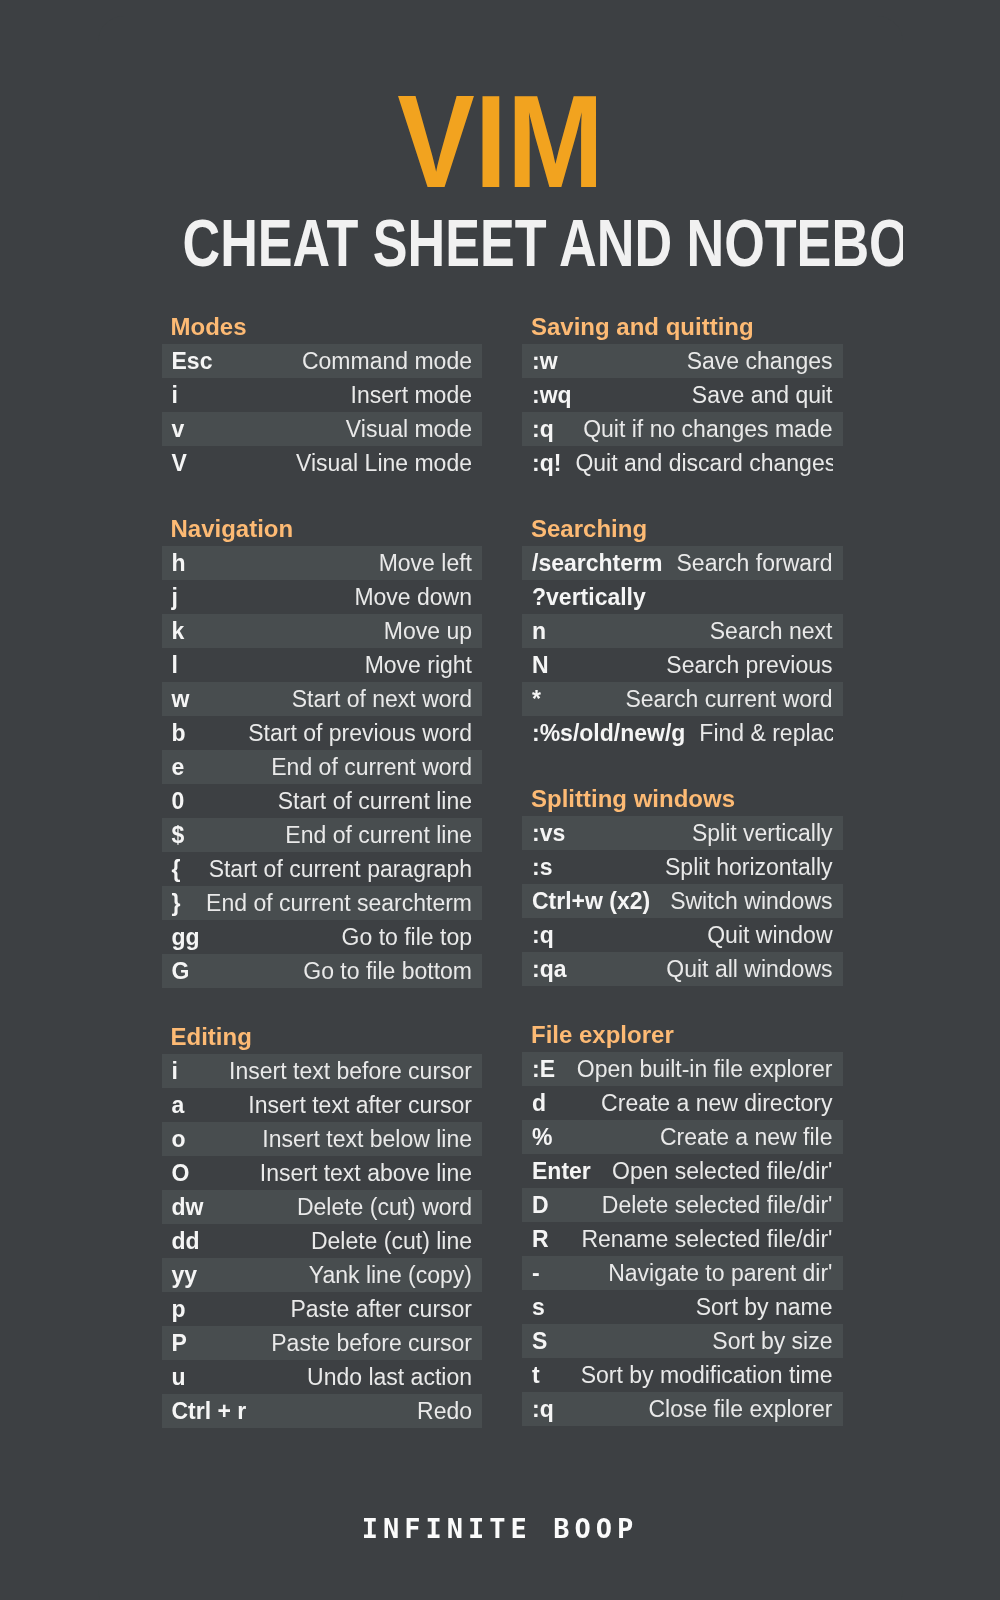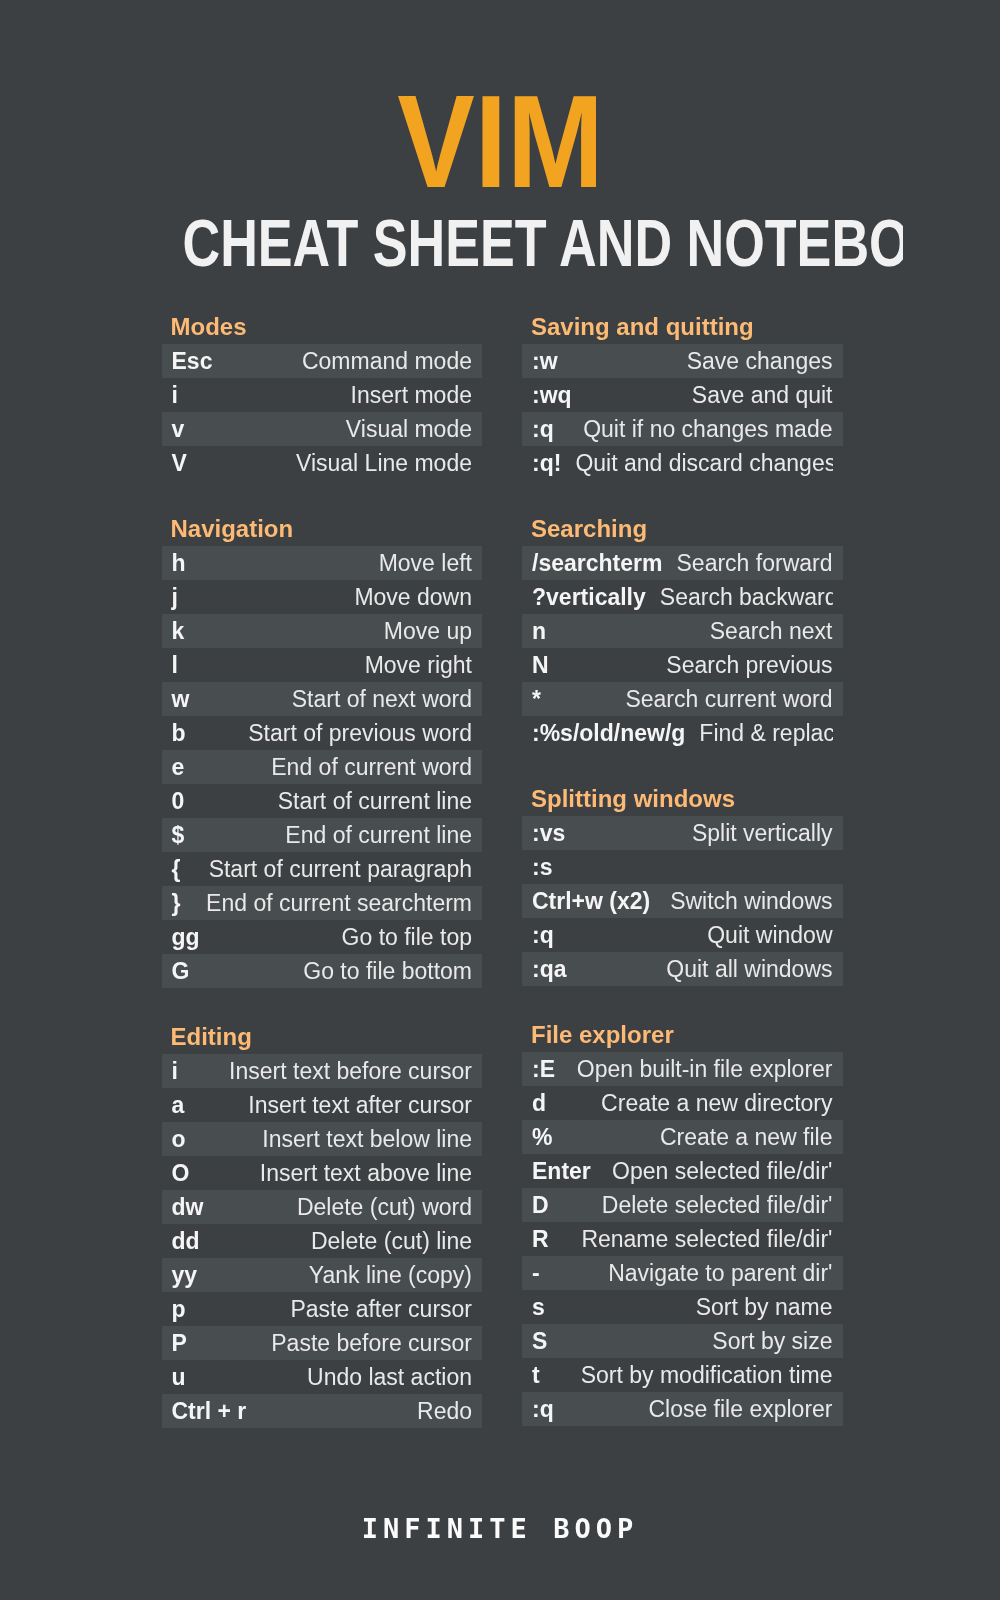--- a/index.html
+++ b/index.html
@@ -255,21 +255,20 @@
           </div>
         </section>
         <section class="section">
           <h3 class="section-title">Searching</h3>
           <div class="row alt">
             <span class="key">/searchterm</span>
             <span class="desc">Search forward</span>
           </div>
           <div class="row">
             <span class="key">?vertically</span>
-            <span class="desc">Search backward</span>
           </div>
           <div class="row alt">
             <span class="key">n</span>
             <span class="desc">Search next</span>
           </div>
           <div class="row">
             <span class="key">N</span>
             <span class="desc">Search previous</span>
           </div>
           <div class="row alt">
@@ -282,20 +281,21 @@
           </div>
         </section>
         <section class="section">
           <h3 class="section-title">Splitting windows</h3>
           <div class="row alt">
             <span class="key">:vs</span>
             <span class="desc">Split vertically</span>
           </div>
           <div class="row">
             <span class="key">:s</span>
+            <span class="desc">Split horizontally</span>
           </div>
           <div class="row alt">
             <span class="key">Ctrl+w (x2)</span>
             <span class="desc">Switch windows</span>
           </div>
           <div class="row">
             <span class="key">:q</span>
             <span class="desc">Quit window</span>
           </div>
           <div class="row alt">

